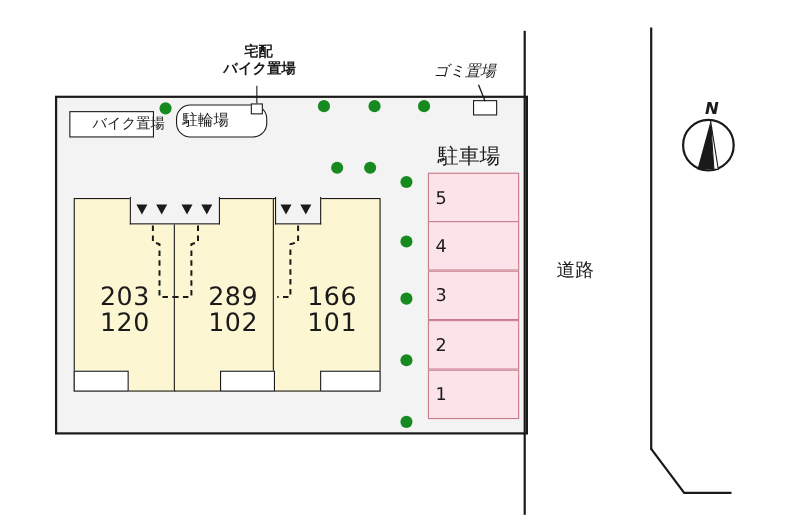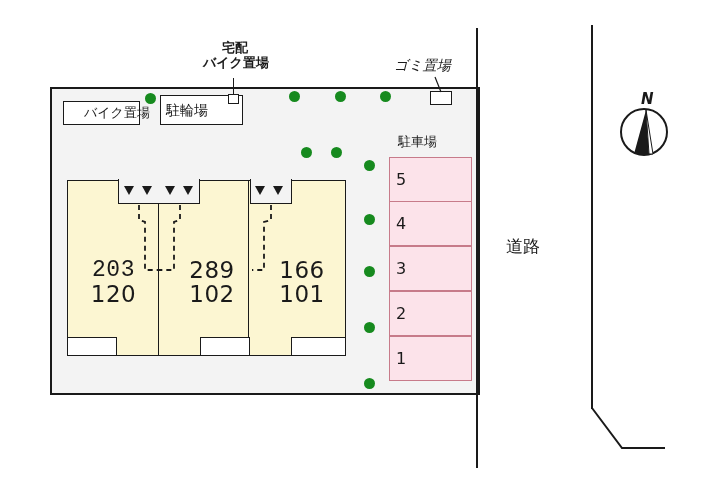--- a/index.html
+++ b/index.html
@@ -19,21 +19,21 @@
   .unit-num { font-size: 23px; line-height: 23px; text-align: center; color: #1a1a1a; letter-spacing: 0.5px; }
   .balcony { background: #ffffff; border: 1.5px solid #1a1a1a; box-sizing: border-box; }
   .notch { background: #f3f3f3; border: 1.5px solid #1a1a1a; border-top: none; box-sizing: border-box; }
   .tri { width: 0; height: 0; border-left: 5px solid transparent; border-right: 5px solid transparent;
          border-top: 9px solid #1a1a1a; }
   .parking { left: 389px; top: 157px; width: 83px; height: 225px; }
   .slot { position: absolute; left: 0; width: 83px; height: 45px; background: #fce3ea;
           border: 1.5px solid #c77b8a; box-sizing: border-box; font-size: 16px; line-height: 16px;
           padding: 14px 0 0 6px; }
   .road-label { font-size: 17px; line-height: 22px; }
-  .big-label { font-size: 13px; line-height: 16px; text-align: center; }
+  .big-label { font-size: 19px; line-height: 16px; text-align: center; }
 </style>
 </head>
 <body>
 
 <div class="abs site"></div>
 
 <div class="abs site-edge-ext" style="top:28px;height:440px;"></div>
 
 <div class="abs road-line" style="left:591px;top:25px;width:2px;height:384px;"></div>
 <svg class="abs" style="left:585px;top:400px;" width="90" height="55">
@@ -46,21 +46,21 @@
   <div class="abs" style="left:22px;top:0;font-size:15px;font-weight:bold;font-style:italic;line-height:15px;">N</div>
   <svg class="abs" style="left:0;top:14px;" width="50" height="52">
     <circle cx="25" cy="26" r="23" fill="#ffffff" stroke="#1a1a1a" stroke-width="2"></circle>
     <polygon points="27,4 15,48 30,48" fill="#1a1a1a"></polygon>
     <polygon points="27,4 30,48 34,48" fill="#ffffff" stroke="#1a1a1a" stroke-width="1"></polygon>
   </svg>
 </div>
 
 <div class="abs label-box" style="left:63px;top:101px;width:77px;height:24px;line-height:21px;">バイク置場</div>
 
-<div class="abs small-box" style="left:160px;top:95px;width:83px;height:30px;">
+<div class="abs small-box" style="left:160px;top:95px;width:83px;height:30px;border-radius:13px;">
   <span class="abs" style="left:5px;top:5px;font-size:14px;line-height:18px;">駐輪場</span>
 </div>
 
 <div class="abs small-box" style="left:228px;top:94px;width:11px;height:10px;"></div>
 <div class="abs" style="left:233px;top:78px;width:1px;height:16px;background:#1a1a1a;"></div>
 <div class="abs caption" style="left:203px;top:40px;width:64px;font-weight:bold;">
   <div>宅配</div>
   <div>バイク置場</div>
 </div>
 
@@ -99,21 +99,21 @@
 <div class="abs tri" style="left:273px;top:186px;"></div>
 
 <svg class="abs" style="left:60px;top:170px;" width="300" height="110">
   <g fill="none" stroke="#1a1a1a" stroke-width="1.8" stroke-dasharray="5,4">
     <polyline points="79,35 79,50 85,52 85,100 102,100"></polyline>
     <polyline points="120,35 120,50 114,52 114,100 98,100"></polyline>
     <polyline points="211,35 211,50 204,52 204,100 192,100"></polyline>
   </g>
 </svg>
 
-<div class="abs unit-num" style="left:67px;top:259px;width:93px;font-family:Liberation Mono, monospace;">203</div>
+<div class="abs unit-num" style="left:67px;top:259px;width:93px;">203</div>
 <div class="abs unit-num" style="left:67px;top:283px;width:93px;">120</div>
 <div class="abs unit-num" style="left:166px;top:259px;width:92px;">289</div>
 <div class="abs unit-num" style="left:166px;top:283px;width:92px;text-align:center;">102</div>
 <div class="abs unit-num" style="left:253px;top:259px;width:98px;">166</div>
 <div class="abs unit-num" style="left:253px;top:283px;width:98px;">101</div>
 
 <div class="abs balcony" style="left:67px;top:337px;width:50px;height:19px;"></div>
 <div class="abs balcony" style="left:200px;top:337px;width:50px;height:19px;"></div>
 <div class="abs balcony" style="left:291px;top:337px;width:55px;height:19px;"></div>
 

